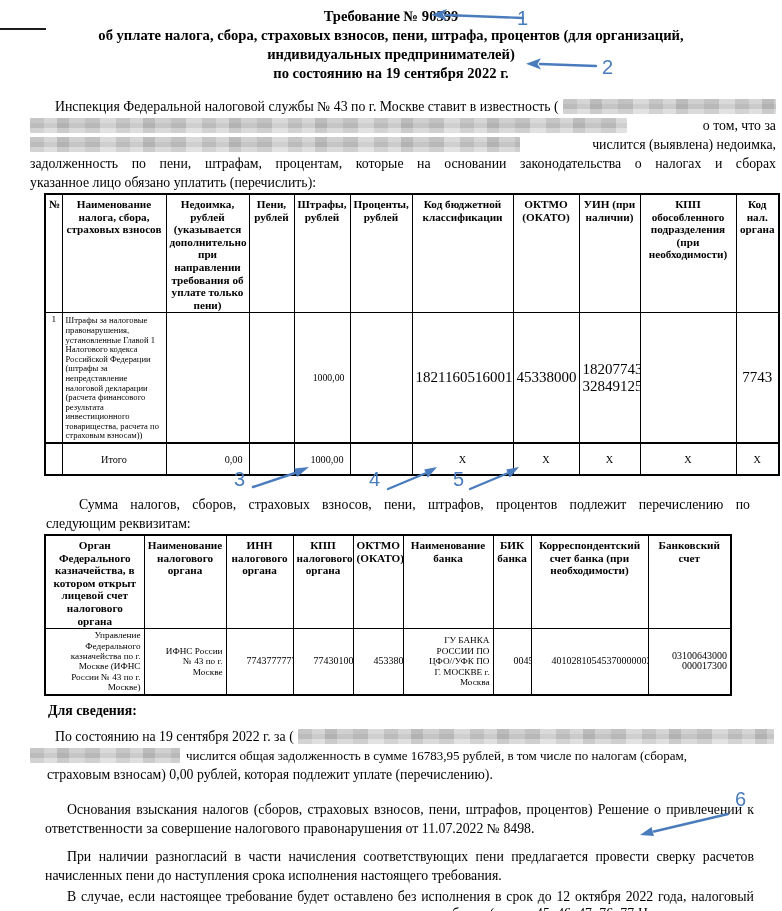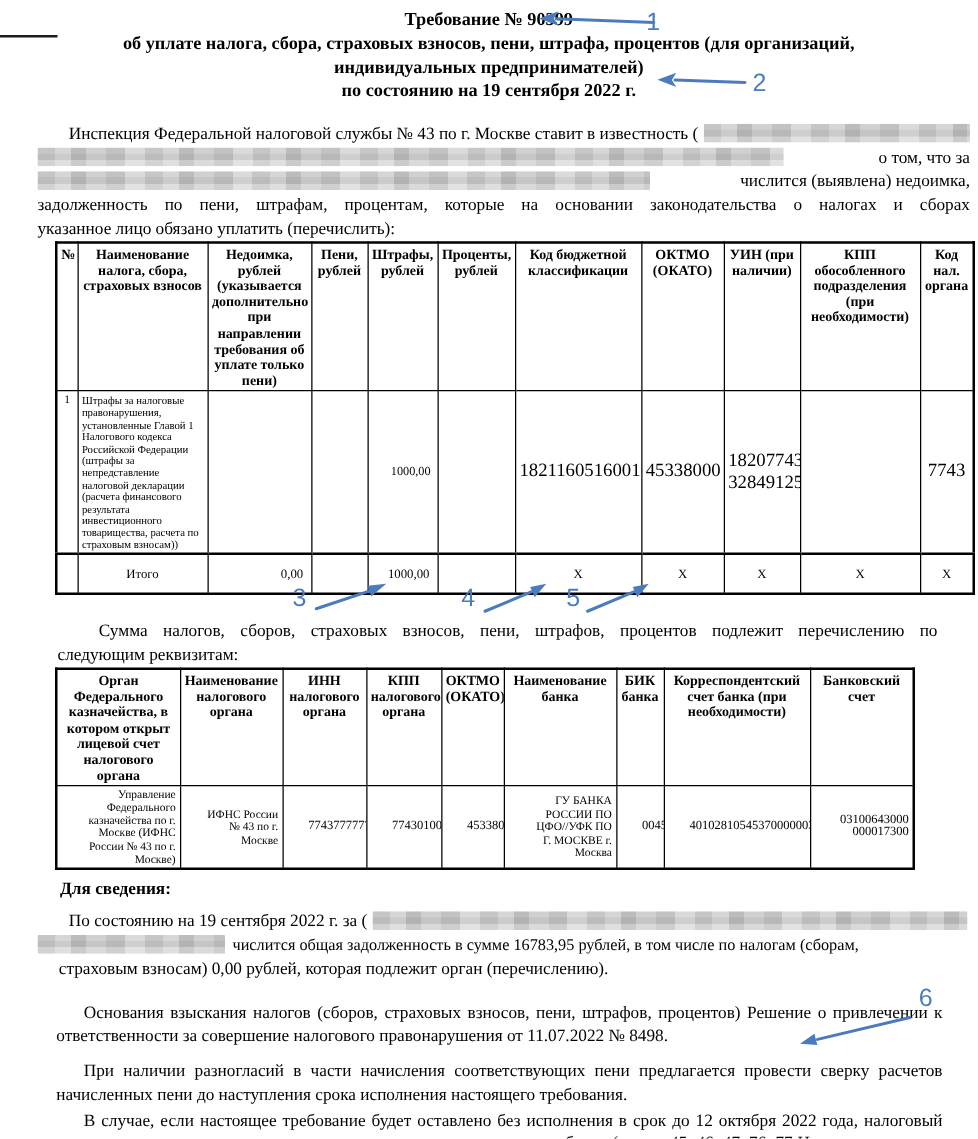--- a/index.html
+++ b/index.html
@@ -197,21 +197,21 @@
     <div class="title">Для сведения:</div>
     <div class="lines">
       <div class="fline ind">
         <span class="t">По состоянию на 19 сентября 2022 г. за (</span>
         <span class="redact grow"></span>
       </div>
       <div class="fline smaller">
         <span class="redact" style="width:150px"></span>
         <span class="t" style="margin-left:6px">числится общая задолженность в сумме 16783,95 рублей, в том числе по налогам (сборам,</span>
       </div>
-      <div class="cont">страховым взносам) 0,00 рублей, которая подлежит орган (перечислению).</div>
+      <div class="cont">страховым взносам) 0,00 рублей, которая подлежит уплате (перечислению).</div>
     </div>
   </div>
 
   <p class="blk para p-basis">Основания взыскания налогов (сборов, страховых взносов, пени, штрафов, процентов) Решение о привлечении к ответственности за совершение налогового правонарушения от 11.07.2022 № 8498.</p>
   <p class="blk para p-disagree">При наличии разногласий в части начисления соответствующих пени предлагается провести сверку расчетов начисленных пени до наступления срока исполнения настоящего требования.</p>
   <p class="blk para p-deadline">В случае, если настоящее требование будет оставлено без исполнения в срок до 12 октября 2022 года, налоговый орган примет все предусмотренные законодательством о налогах и сборах (статьи 45, 46, 47, 76, 77 Налогового кодекса Российской Федерации) меры по взысканию налогов (сборов, страховых взносов, пени, штрафов, процентов), а также обеспечительные меры.</p>
 
   <div class="ann" style="left:425px;top:5px">
     <svg width="102" height="20" viewBox="0 0 102 20">
       <path class="astroke" d="M98 13 L20 10"></path>

